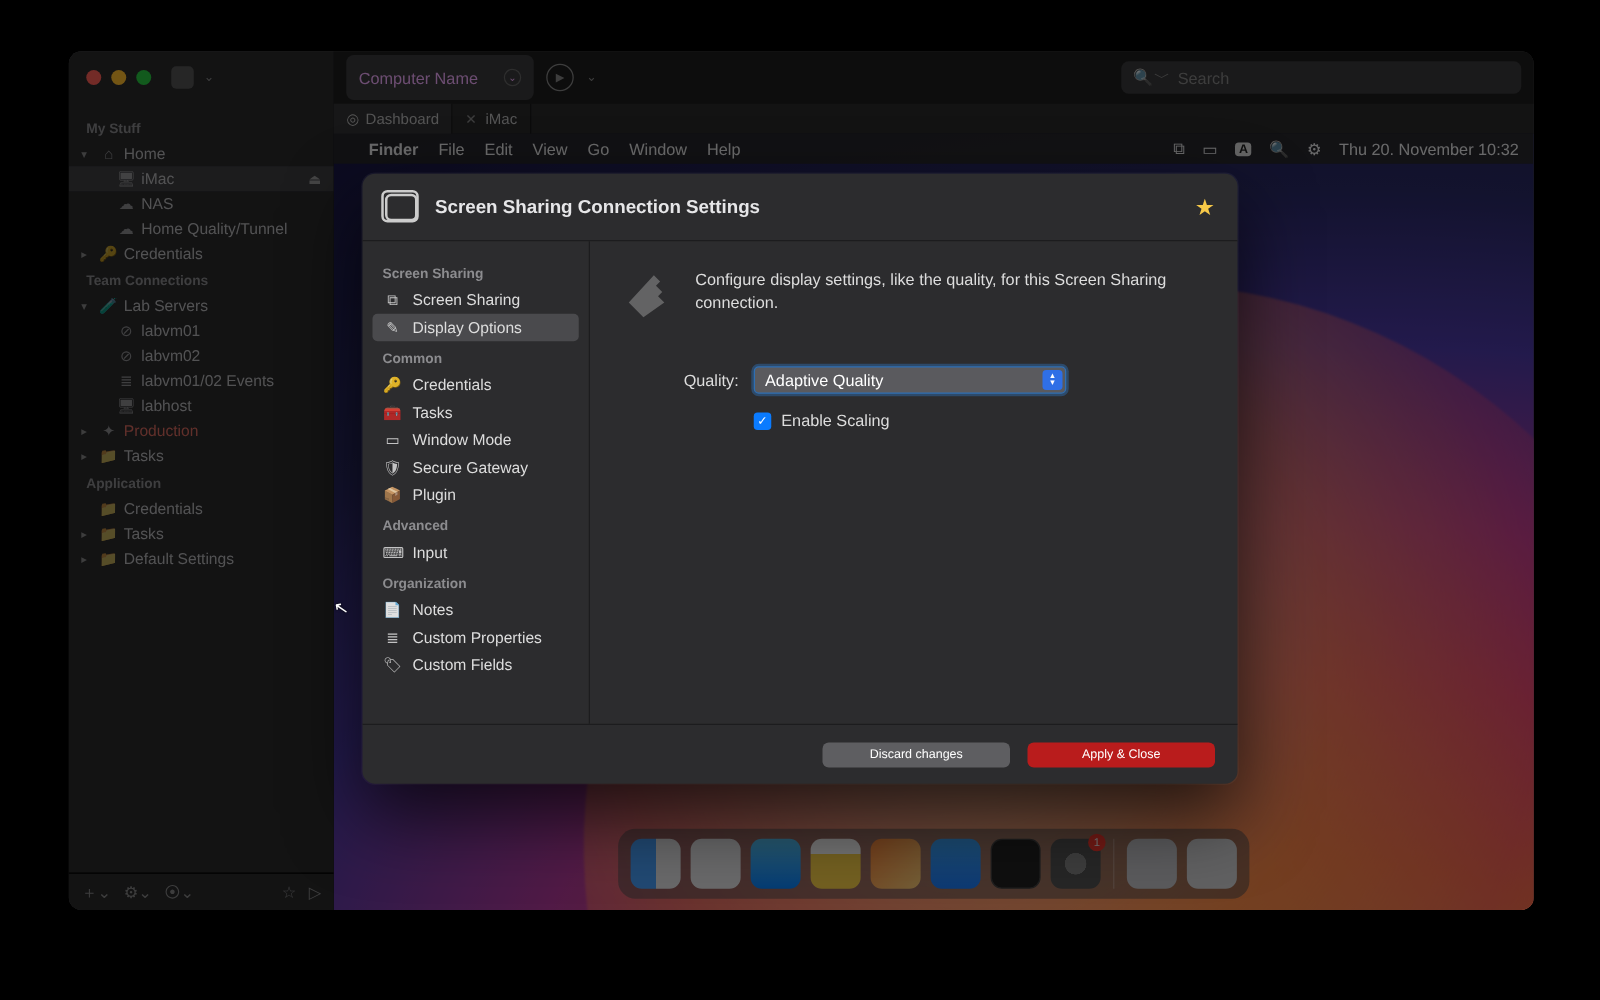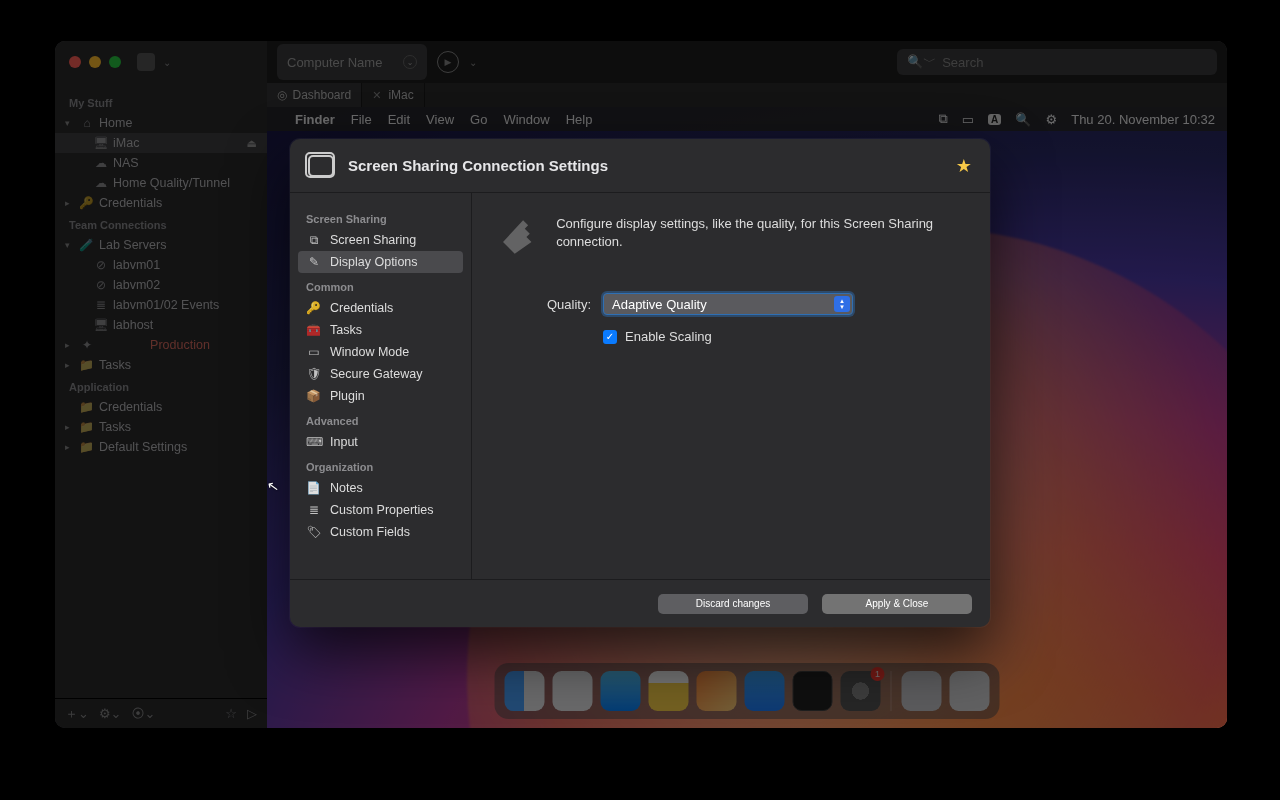--- a/index.html
+++ b/index.html
@@ -23,29 +23,29 @@
   
   .side-content { flex: 1; overflow: auto; padding: 8px 0 6px; }
   .section-head { padding: 6px 14px 4px; font-size: 11px; font-weight: 600; color: #8a8a8d; }
   .tree-row { display: flex; align-items: center; height: 20px; padding: 0 6px 0 10px; gap: 4px; cursor: default; }
   .tree-row.ind1 { padding-left: 24px; }
   .tree-row .disc { width: 10px; font-size: 9px; color: #888; }
   .tree-row .ico { width: 16px; text-align: center; opacity: .7; font-size: 12px; }
   .tree-row .lbl { flex: 1; white-space: nowrap; overflow: hidden; text-overflow: ellipsis; }
   .tree-row.sel { background: #3f3f42; }
   .tree-row.sel .eject { color: #999; font-size: 11px; margin-right: 4px; }
-  .tree-row.red .lbl { color: #d86a5e; text-align: center; }
+  .tree-row.red .lbl { color: #d86a5e; }
   
   .side-footer { height: 30px; border-top: 1px solid #000; display: flex; align-items: center; padding: 0 10px; gap: 10px; color: #888; font-size: 13px; }
   .side-footer .spacer { flex: 1; }
   
   
   .main { flex: 1; background: #1e1e1e; display: flex; flex-direction: column; position: relative; }
   .toolbar { height: 42px; display: flex; align-items: center; padding: 0 10px; gap: 10px; }
-  .computer-pill { background: #3a3a3c; border-radius: 6px; height: 36px; display: flex; align-items: center; padding: 0 10px; gap: 8px; color: #a3a3a3; font-size: 13px; min-width: 150px; }
+  .computer-pill { background: #3a3a3c; border-radius: 6px; height: 36px; display: flex; align-items: center; padding: 0 10px; gap: 8px; color: #f0abfc; font-size: 13px; min-width: 150px; }
   .play-btn { width: 22px; height: 22px; border: 1.5px solid #888; border-radius: 50%; display: flex; align-items: center; justify-content: center; color: #888; font-size: 9px; }
   .toolbar .spacer { flex: 1; }
   .search-field { background: #3a3a3c; border-radius: 6px; height: 26px; display: flex; align-items: center; padding: 0 10px; gap: 6px; color: #888; width: 320px; font-size: 13px; }
   
   .tabbar { height: 24px; display: flex; align-items: stretch; background: #2a2a2c; font-size: 12px; color: #bbb; }
   .tab { display: flex; align-items: center; padding: 0 10px; gap: 5px; border-right: 1px solid #1a1a1a; }
   .tab.active { background: #333335; }
   .tab .x { color: #888; font-size: 11px; margin-right: 2px; }
   
   
@@ -86,21 +86,21 @@
   .pane-desc { line-height: 1.35; }
   .form-row { display: flex; align-items: center; margin-top: 34px; }
   .form-row label.k { width: 105px; text-align: right; padding-right: 12px; }
   .select { flex: 0 0 250px; height: 22px; background: #5a5a5e; border: 1px solid #2f6fb3; box-shadow: 0 0 0 2px rgba(47,111,179,.45); border-radius: 4px; display: flex; align-items: center; padding: 0 8px; position: relative; color: #fff; }
   .select .chev { position: absolute; right: 2px; top: 2px; bottom: 2px; width: 16px; background: #2f6fe6; border-radius: 3px; display: flex; flex-direction: column; align-items: center; justify-content: center; font-size: 7px; color: #fff; line-height: 6px; }
   .check-row { display: flex; align-items: center; margin-top: 14px; padding-left: 105px; gap: 8px; }
   .check { width: 14px; height: 14px; background: #0a7bff; border-radius: 3px; display: flex; align-items: center; justify-content: center; color: #fff; font-size: 10px; }
   .modal-foot { height: 48px; border-top: 1px solid #1c1c1e; display: flex; align-items: center; justify-content: flex-end; gap: 14px; padding: 0 18px; }
   .btn { height: 20px; padding: 0 18px; border-radius: 5px; font-size: 10px; display: flex; align-items: center; justify-content: center; }
   .btn.secondary { background: #5e5e61; color: #fff; min-width: 150px; }
-  .btn.primary { background: #737373; color: #fff; min-width: 150px; }
+  .btn.primary { background: #b91c1c; color: #fff; min-width: 150px; }
   
   .cursor { position: absolute; left: 267px; top: 478px; z-index: 30; font-size: 14px; color: #fff; transform: rotate(-10deg); text-shadow: 0 0 2px #000; }
 
   
   .d-finder{background:linear-gradient(90deg,#4aa3ff 50%,#e8e8ea 50%);} 
   .d-launch{background:#e9e9eb;} .d-safari{background:linear-gradient(#5ac8fa,#0a84ff);} 
   .d-notes{background:linear-gradient(#fff 30%,#ffd54a 30%);} .d-craft{background:linear-gradient(135deg,#ff8a3d,#ffd27a);} 
   .d-appstore{background:linear-gradient(#3fa9ff,#1f7fff);} .d-term{background:#222;border:1px solid #444;} 
   .d-settings{background:radial-gradient(circle,#888 30%,#555 31%);} .d-empty{background:#c9cace;} 
   .d-trash{background:#d7d8da;}

